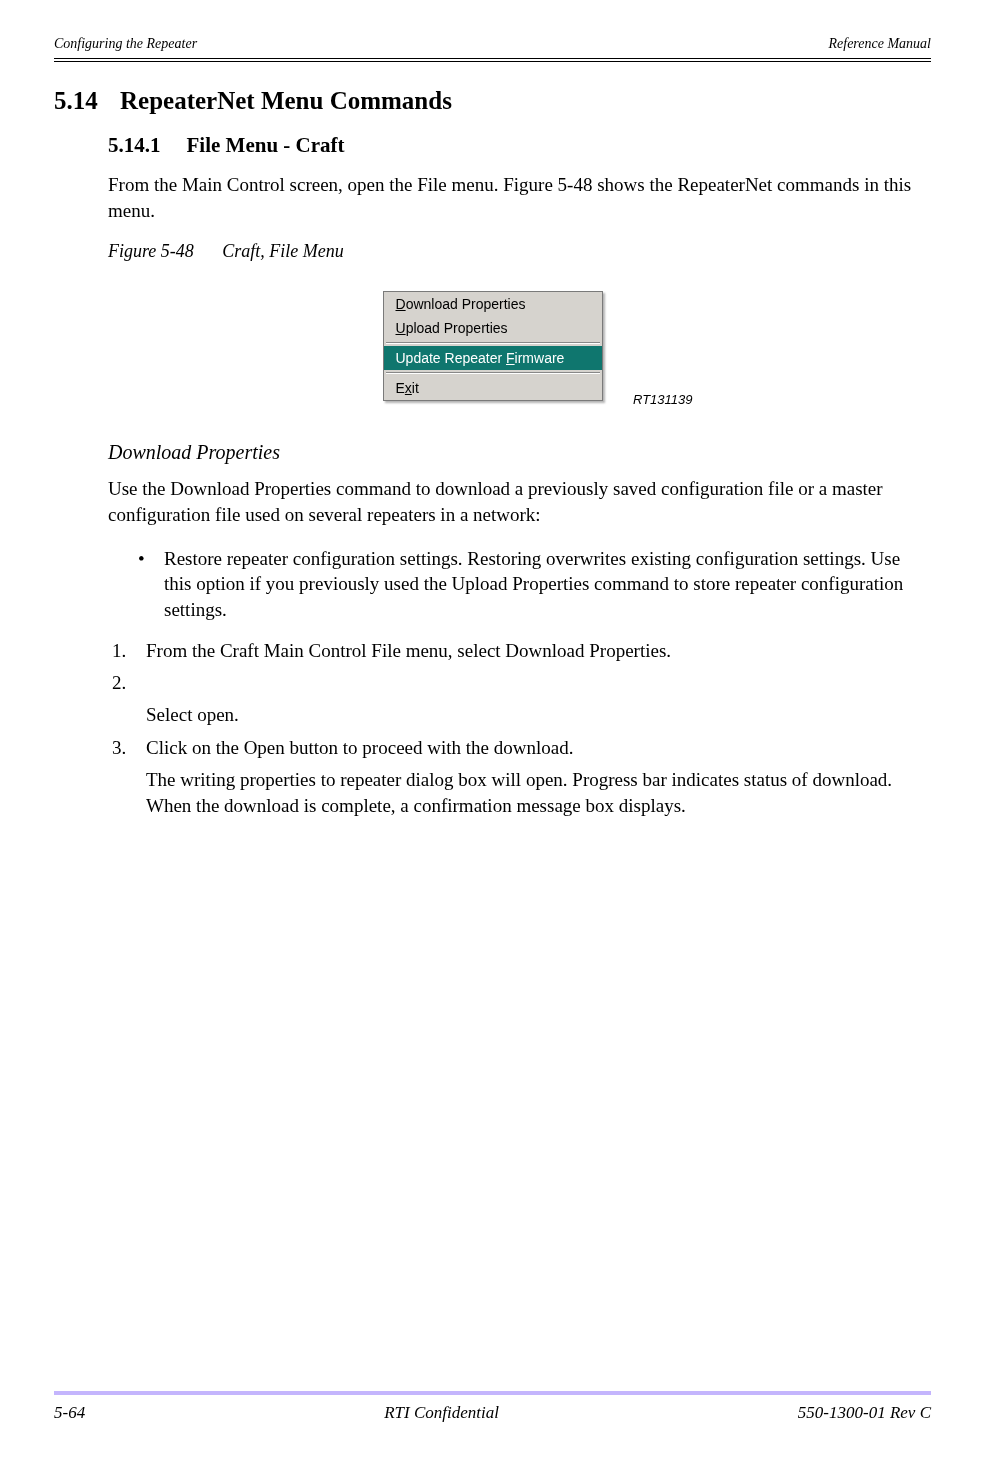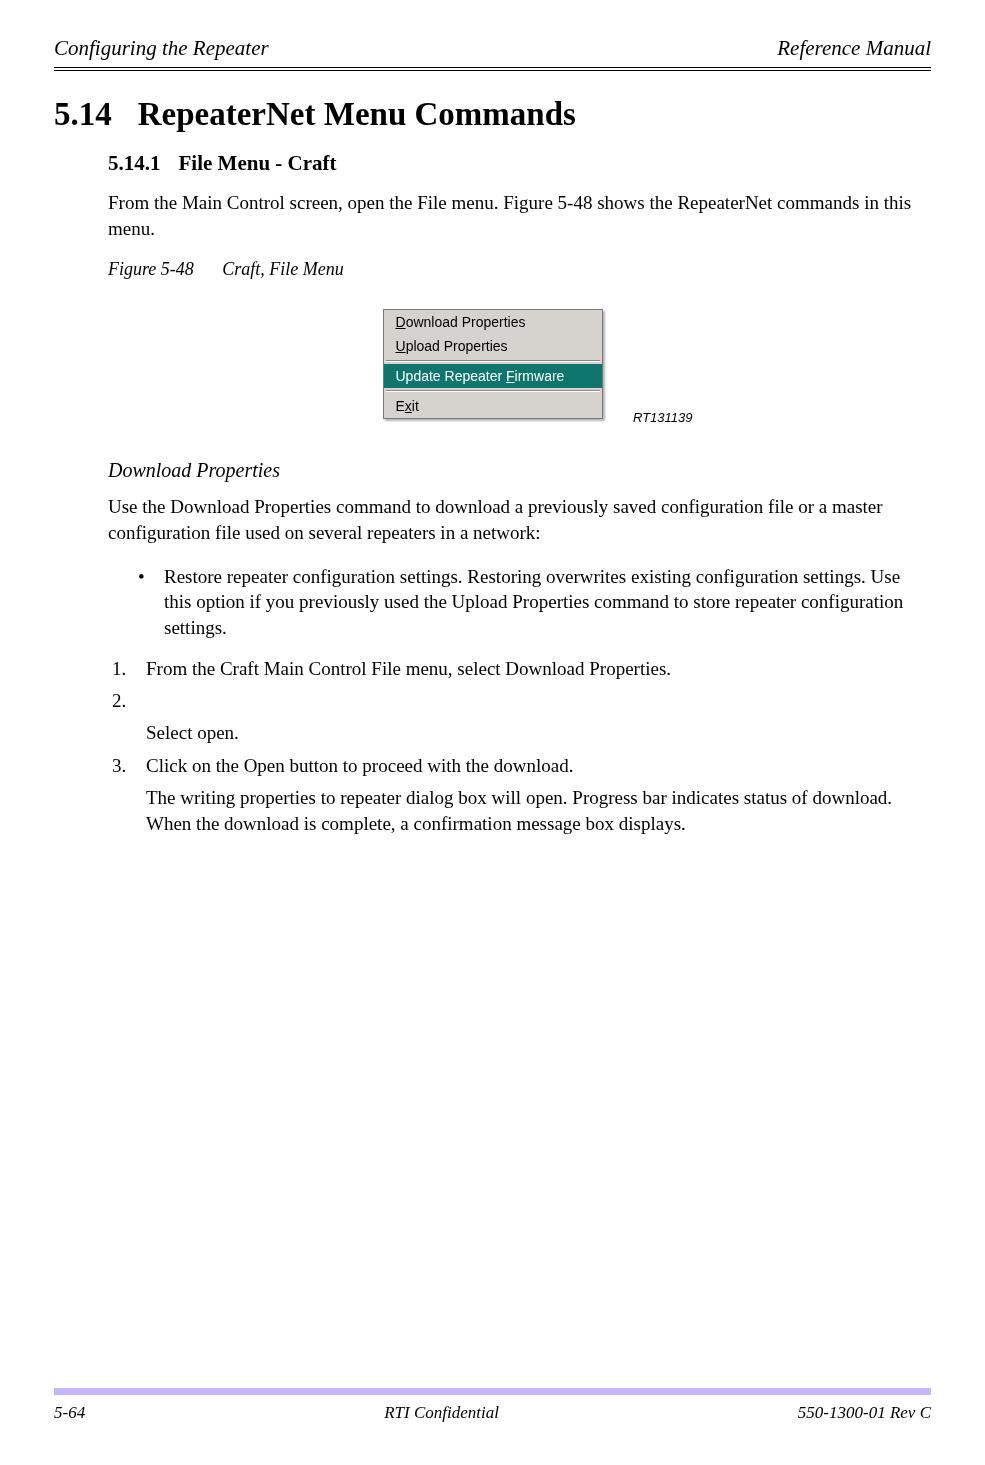--- a/index.html
+++ b/index.html
@@ -9,53 +9,53 @@
       background: #fff;
       font-family: "Palatino Linotype", "Book Antiqua", Palatino, Georgia, serif;
       color: #000;
       position: relative;
       padding: 36px 54px 60px 54px;
     }
     .page-header {
       display: flex;
       justify-content: space-between;
       font-style: italic;
-      font-size: 21px;
+      font-size: 14px;
       padding-bottom: 6px;
       border-bottom: 1.5px solid #000;
       position: relative;
     }
     .page-header::after {
       content: "";
       position: absolute;
       left: 0; right: 0;
       bottom: -4px;
       border-bottom: 1px solid #000;
     }
     .content {
       padding: 28px 0 0 0;
     }
     .h1 {
       display: flex;
-      gap: 26px;
+      gap: 14px;
       font-weight: bold;
-      font-size: 33px;
+      font-size: 25px;
       margin-bottom: 18px;
       align-items: center;
     }
     .h1-num { min-width: 52px; }
     .body-text {
       font-size: 19px;
       line-height: 1.35;
       margin-left: 54px;
       margin-bottom: 18px;
     }
     .h2 {
       display: flex;
-      gap: 18px;
+      gap: 26px;
       font-weight: bold;
       font-size: 21px;
       margin-left: 54px;
       margin-bottom: 14px;
     }
     .fig-caption {
       font-style: italic;
       font-size: 18px;
       margin-left: 54px;
       margin-bottom: 29px;
@@ -127,21 +127,21 @@
       line-height: 1.35;
       margin-bottom: 8px;
     }
     .page-footer {
       position: absolute;
       left: 54px; right: 54px; bottom: 42px;
       display: flex;
       justify-content: space-between;
       font-style: italic;
       font-size: 17px;
-      border-top: 7px solid #c4b5fd;
+      border-top: 4px solid #c4b5fd;
       padding-top: 8px;
     }
     .page-footer .pn { font-style: italic; }
   </style>
 </head>
 <body>
 
 <div class="page-header">
   <span>Configuring the Repeater</span>
   <span>Reference Manual</span>

